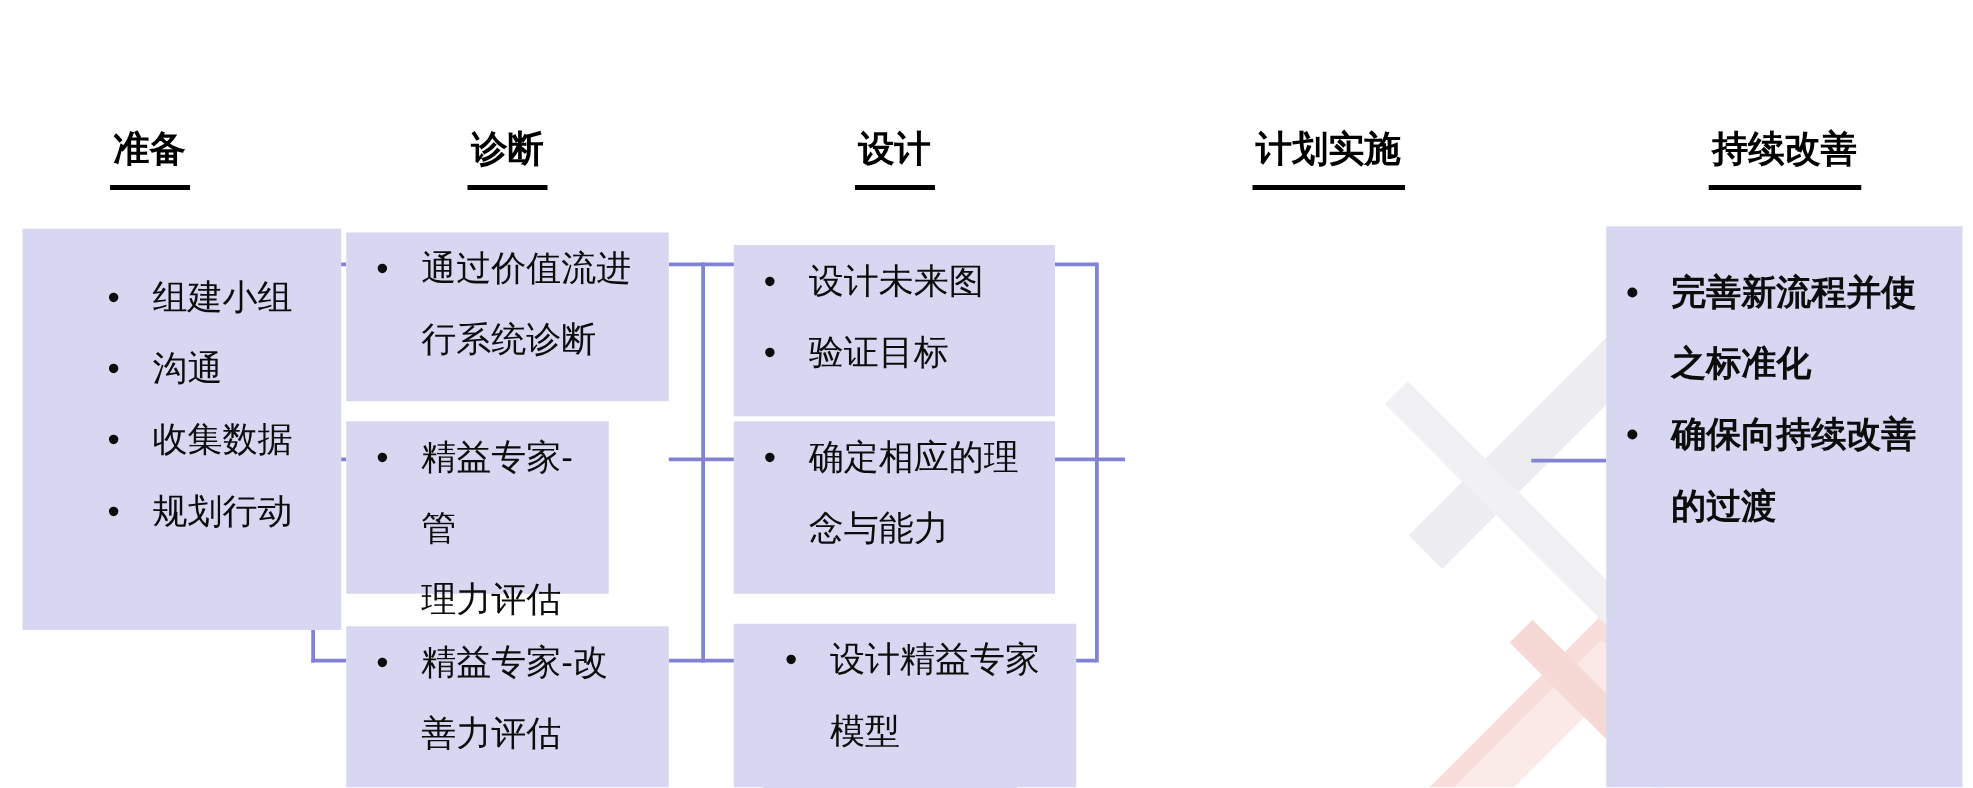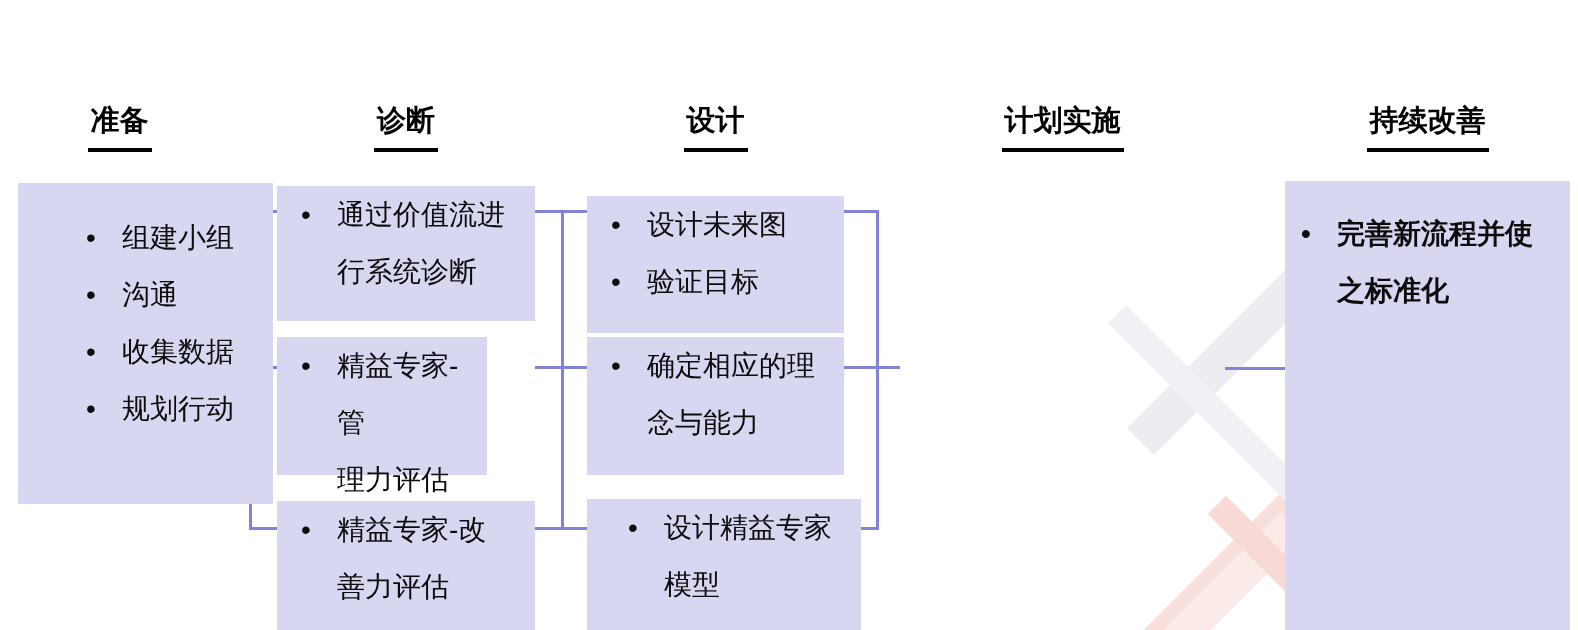--- a/index.html
+++ b/index.html
@@ -116,16 +116,18 @@
         <li>设计精益专家
 模型</li>
       </ul>
   </div>
 
 
   <div class="box col5" style="left:1285px;top:140px;width:285px;height:450px;">
     <ul>
         <li>完善新流程并使
 之标准化</li>
+        <li>确保向持续改善
+的过渡</li>
       </ul>
   </div>
 
 </div>
 
 </body></html>

